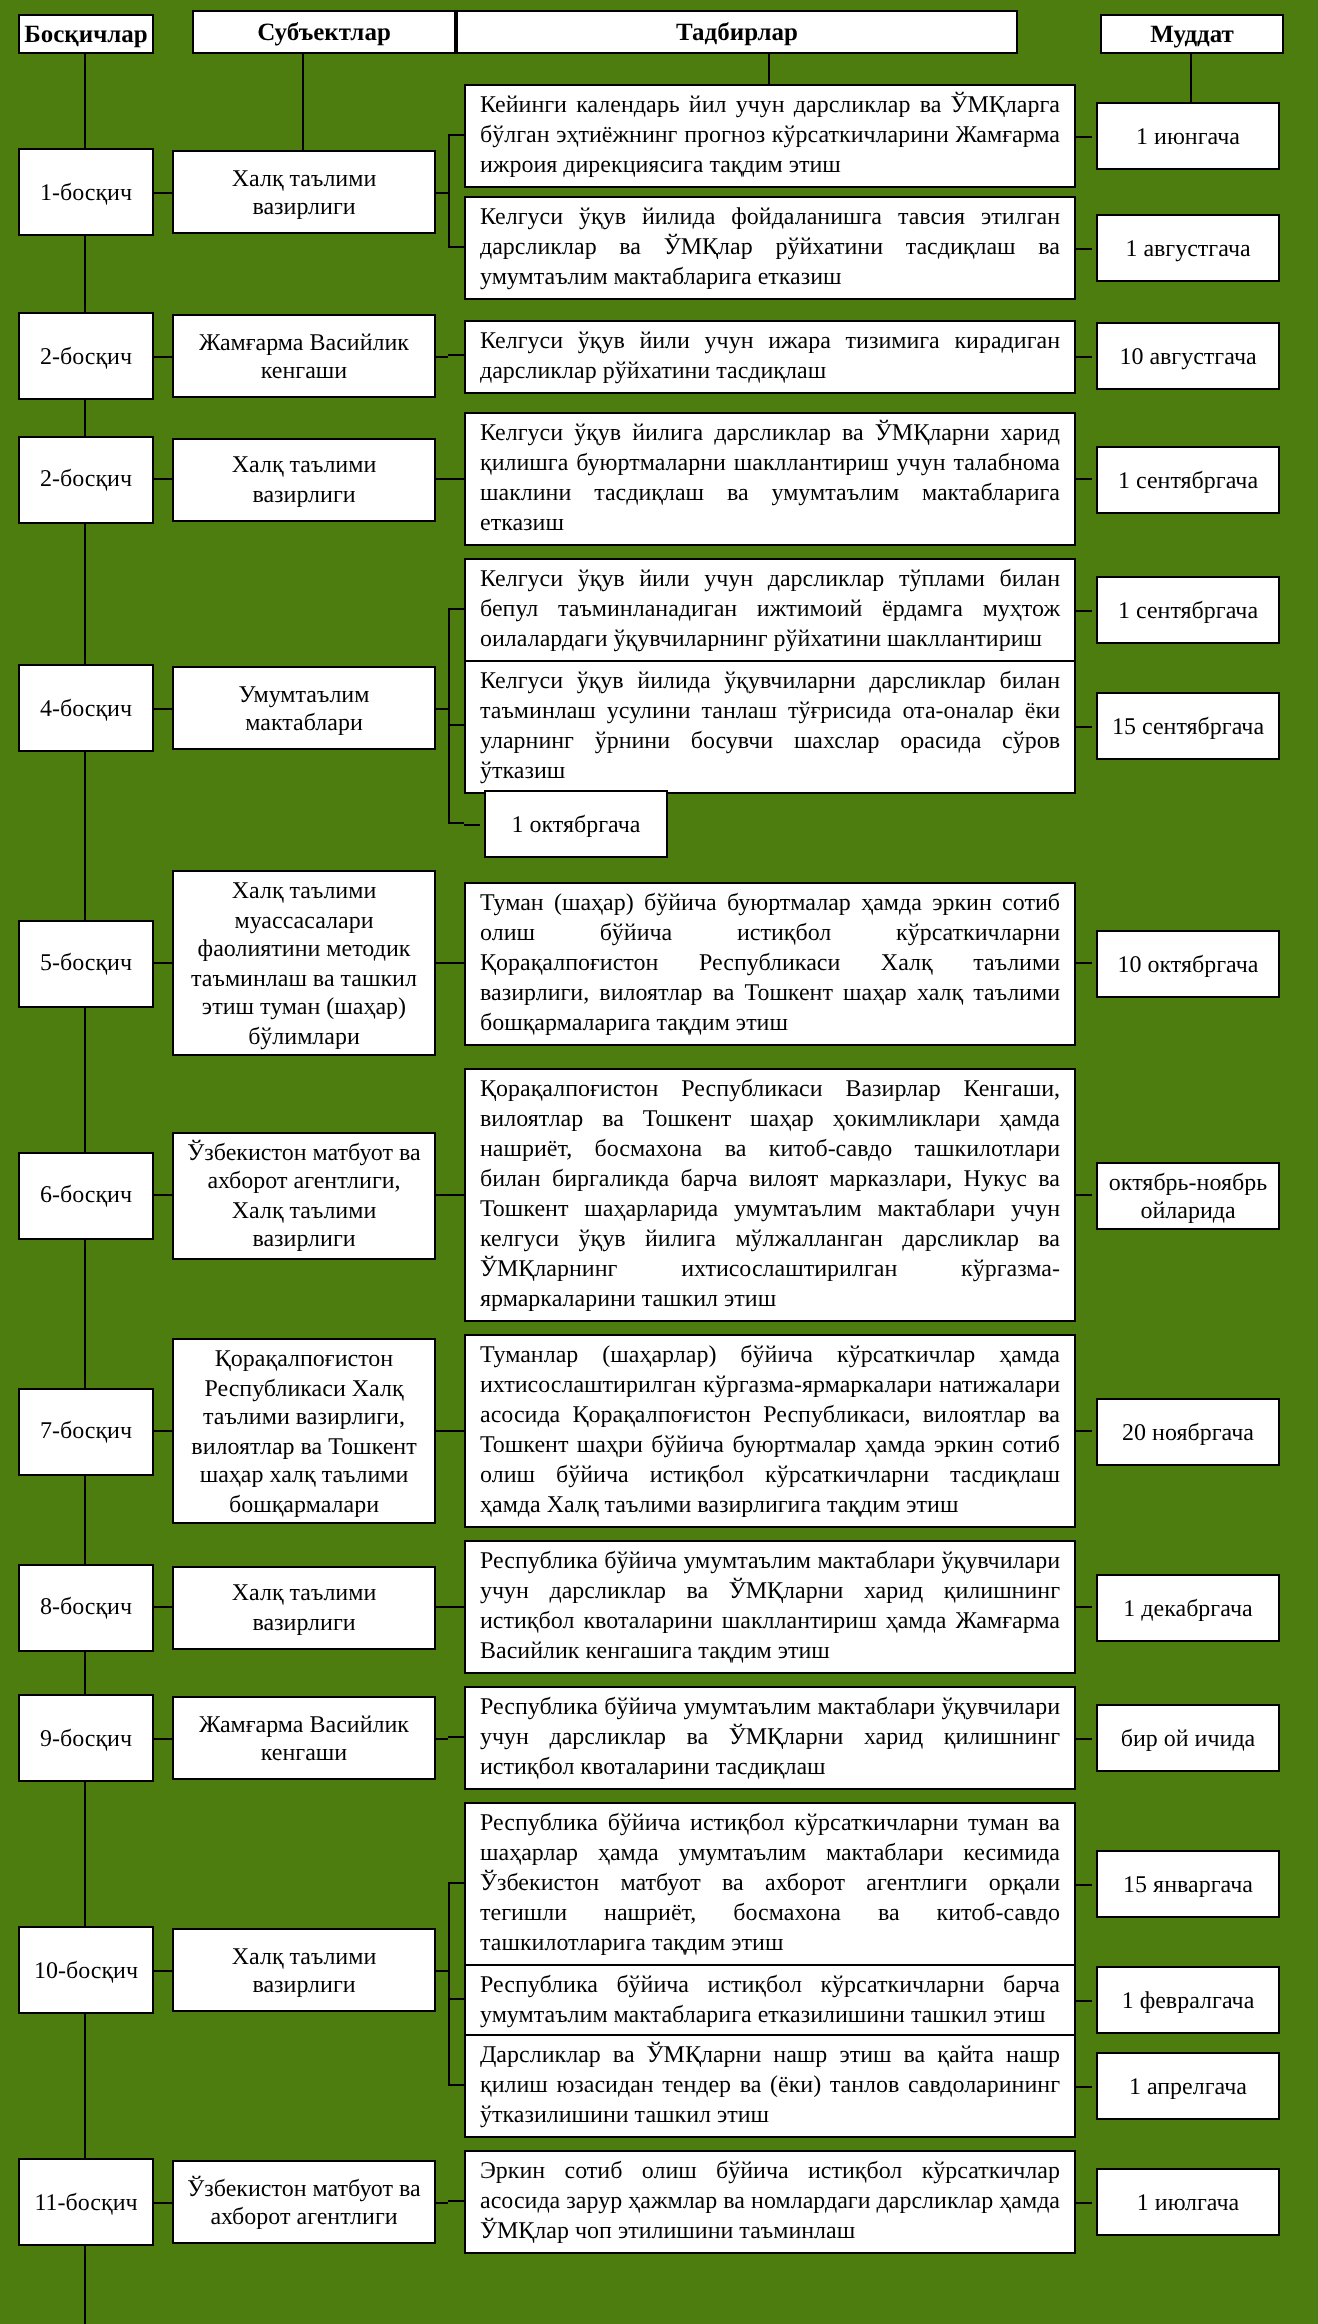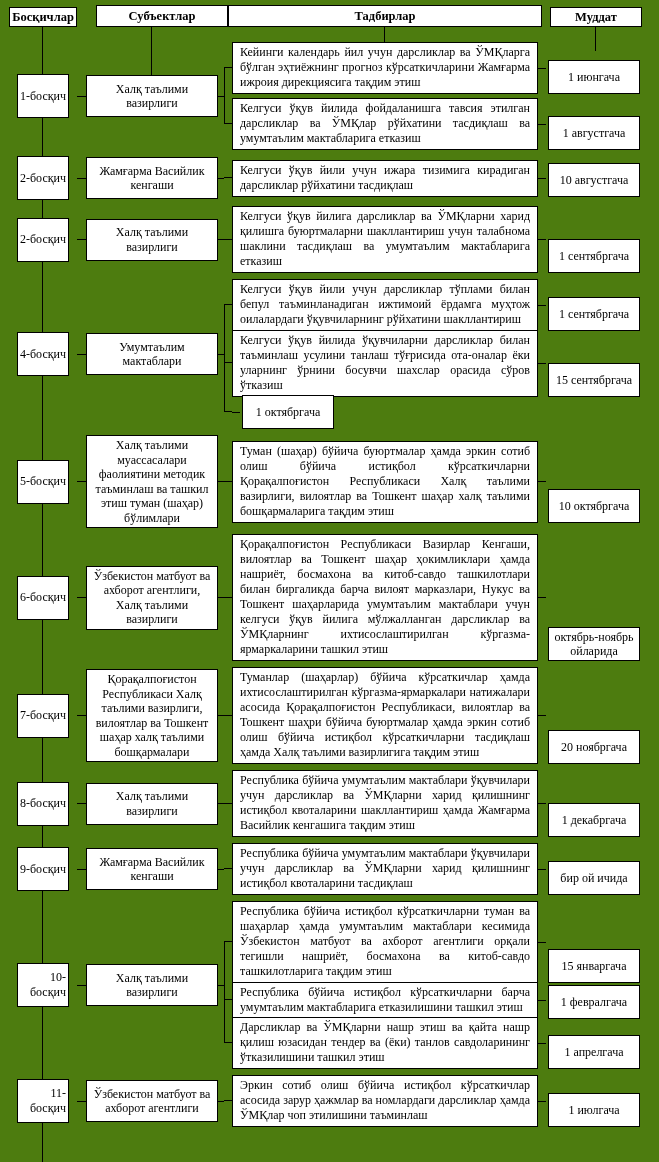--- a/index.html
+++ b/index.html
@@ -10,45 +10,45 @@
   }
   
   .headers{position:relative;height:24px;z-index:2;}
   .hbox{
     position:absolute;top:0;height:22px;box-sizing:border-box;background:#fff;
     border:1.8px solid #000;font-weight:bold;font-size:12.5px;
     display:flex;align-items:center;justify-content:center;text-align:center;
   }
   .h-stage{left:9px;width:68px;top:2px;height:20px;}
   .h-subject{left:96px;width:132px;}
-  .h-activity{left:228px;width:314px;}
+  .h-activity{left:228px;width:281px;}
   .h-deadline{left:550px;width:92px;top:2px;height:20px;}
   
   .rows{position:relative;z-index:1;margin-top:13px;display:flex;flex-direction:column;gap:6px;}
   .row{display:flex;align-items:center;}
   .box{box-sizing:border-box;background:#fff;border:1.5px solid #000;}
   .cell{flex:none;display:flex;align-items:center;justify-content:center;}
   .stage-cell{width:68px;margin-left:9px;}
   .box.stage{
-    width:52px;min-height:44px;display:flex;align-items:center;justify-content:center;
+    width:68px;min-height:44px;display:flex;align-items:center;justify-content:center;
     font-size:12px;text-align:right;padding:1px 2px;
   }
   .subject-cell{width:132px;}
   .box.subject{
     width:132px;min-height:42px;display:flex;align-items:center;justify-content:center;
     font-size:12px;line-height:14.5px;text-align:center;padding:2px 3px;
   }
   .hconn{flex:none;height:0;border-top:1.5px solid #000;align-self:center;}
   .c-stage-subject{width:9px;}
   .c-subject-acts{width:6px;}
   .dconn{width:8px;}
   .acts{flex:none;width:418px;display:flex;flex-direction:column;}
   .acts.tight .act-row + .act-row{margin-top:-1.5px;}
   .acts.gapped .act-row + .act-row{margin-top:4px;}
-  .act-row{display:flex;align-items:flex-end;position:relative;}
+  .act-row{display:flex;align-items:center;position:relative;}
   .branch{flex:none;width:8px;align-self:stretch;position:relative;}
   .branch::before{content:"";position:absolute;left:0;right:0;top:calc(50% - 0.75px);border-top:1.5px solid #000;}
   .b-first::after,.b-mid::after,.b-last::after{content:"";position:absolute;left:0;width:0;border-left:1.5px solid #000;}
   .b-first::after{top:50%;bottom:-7px;}
   .b-mid::after{top:-7px;bottom:-7px;}
   .b-last::after{top:-7px;bottom:50%;}
   .box.activity{
     width:310px;font-size:12px;line-height:15px;text-align:justify;
     padding:2px 7px 3px 7px;
   }

